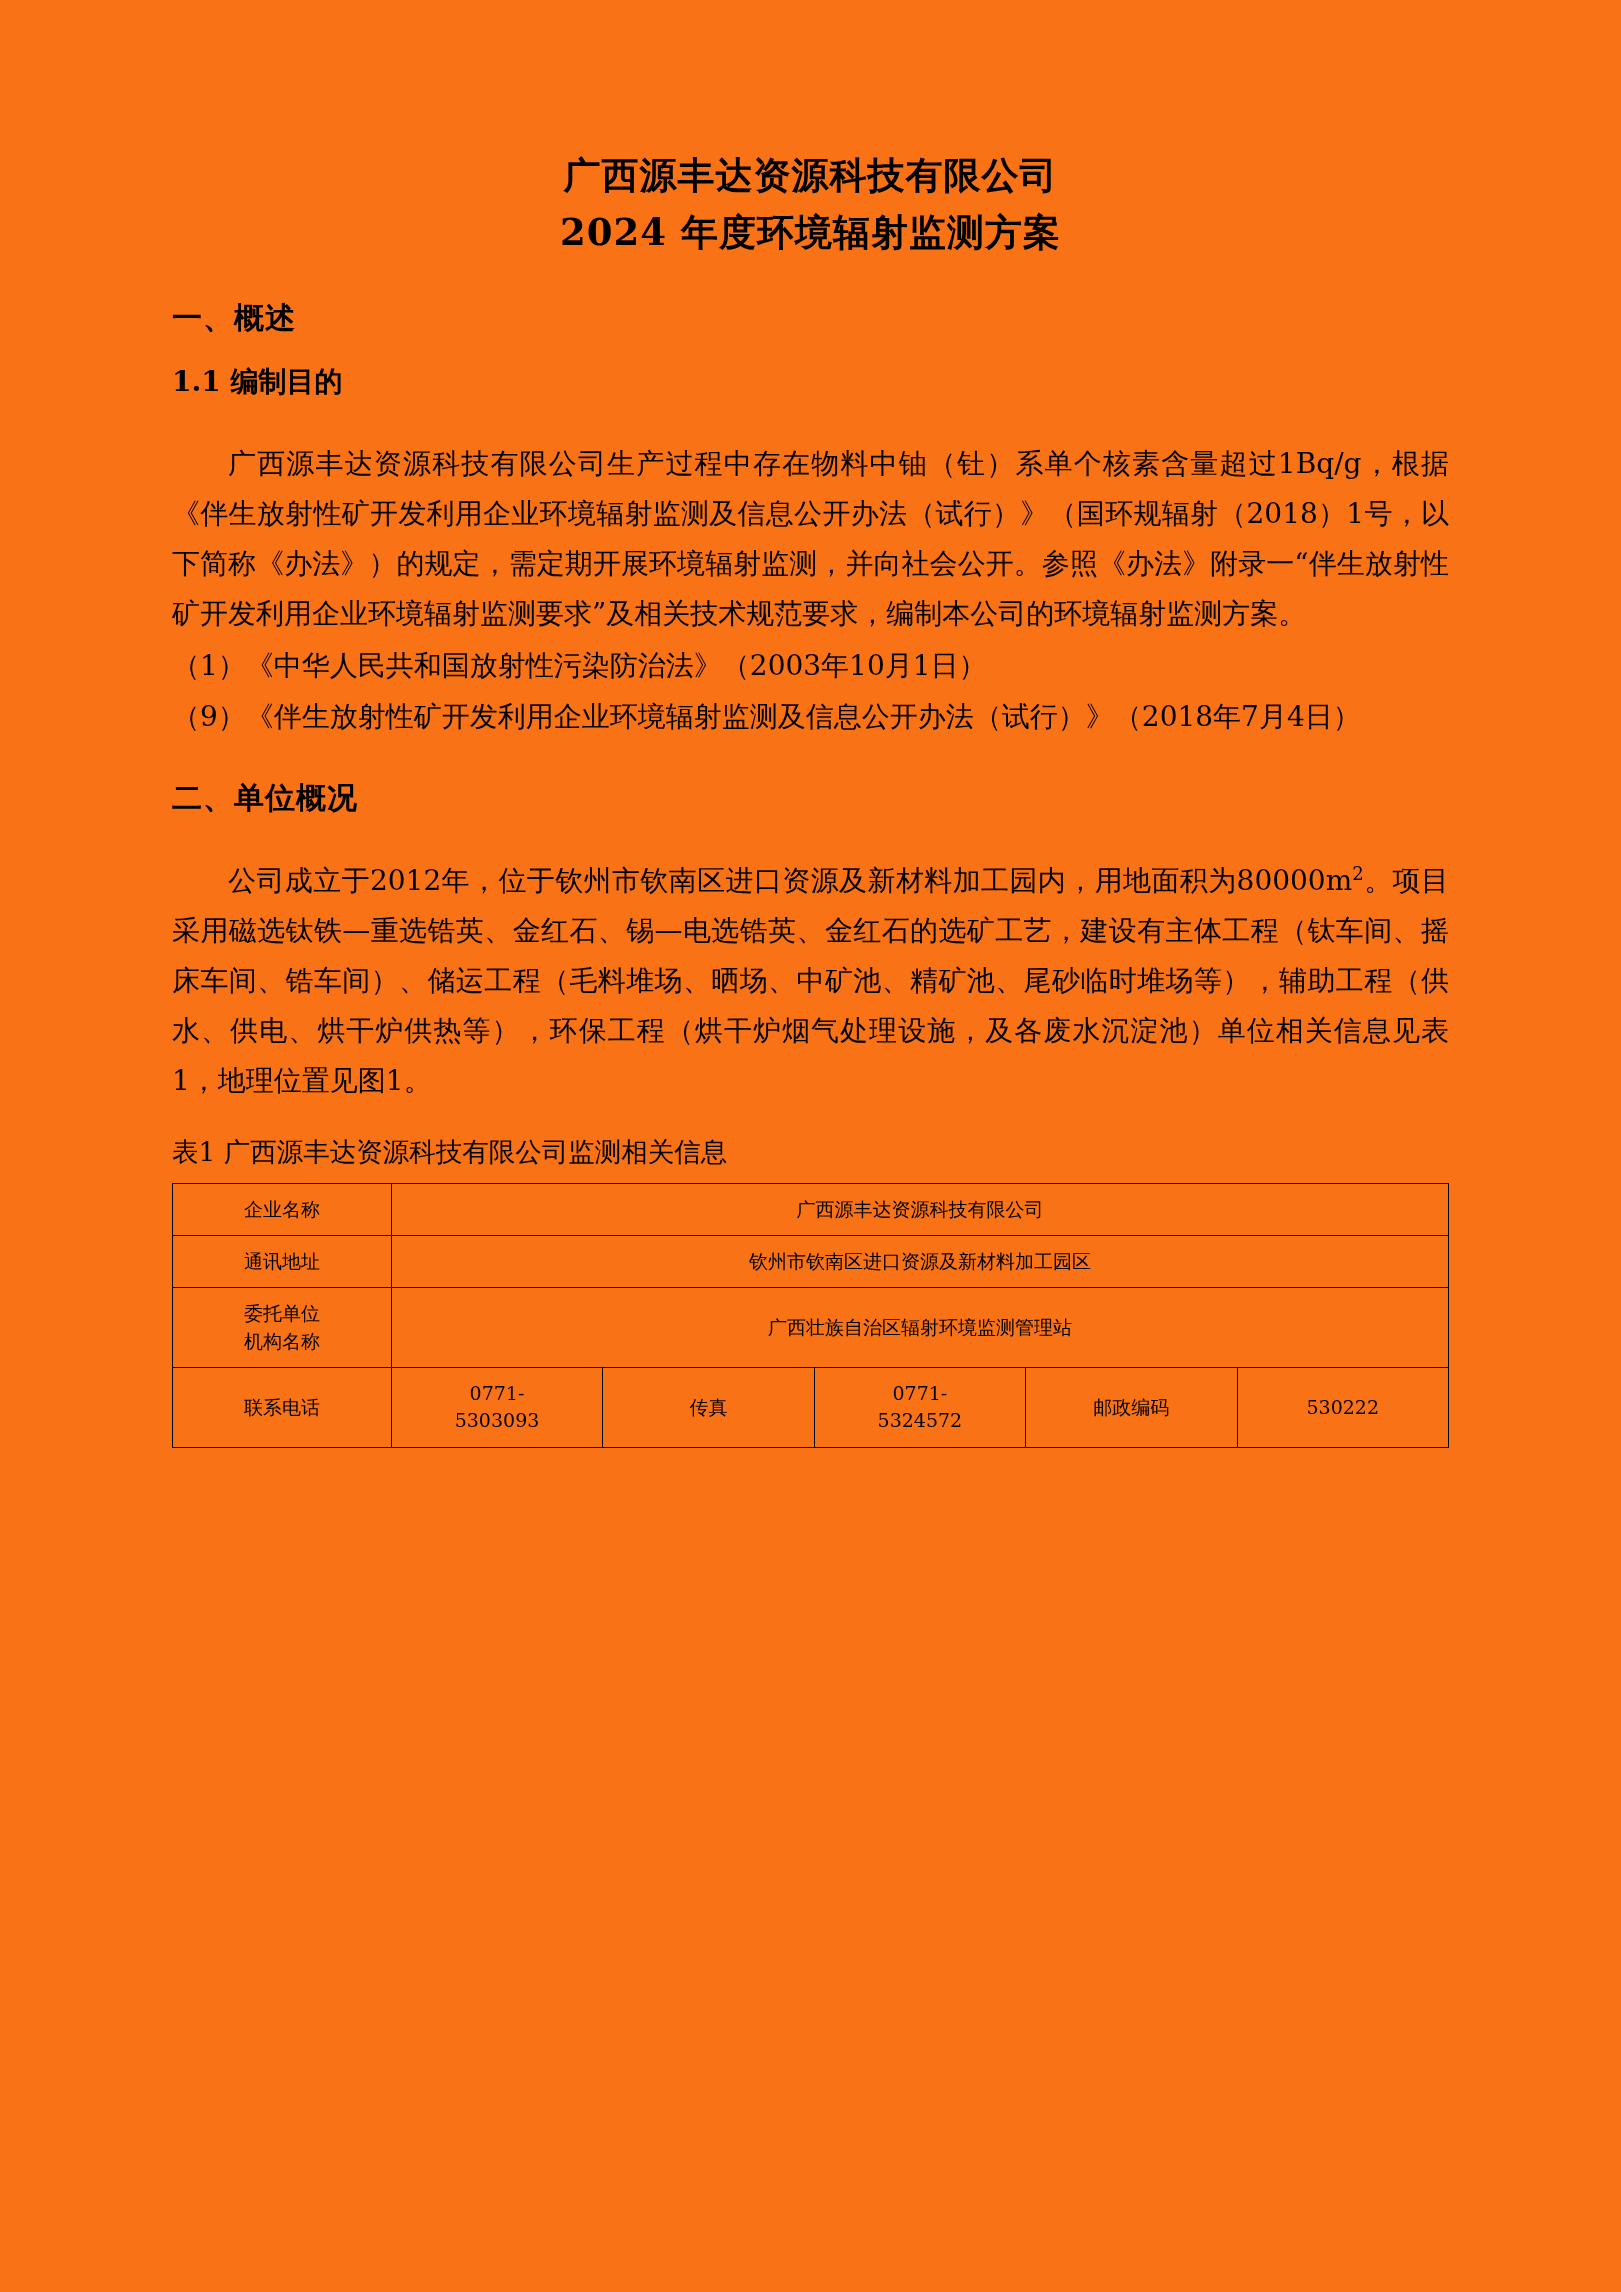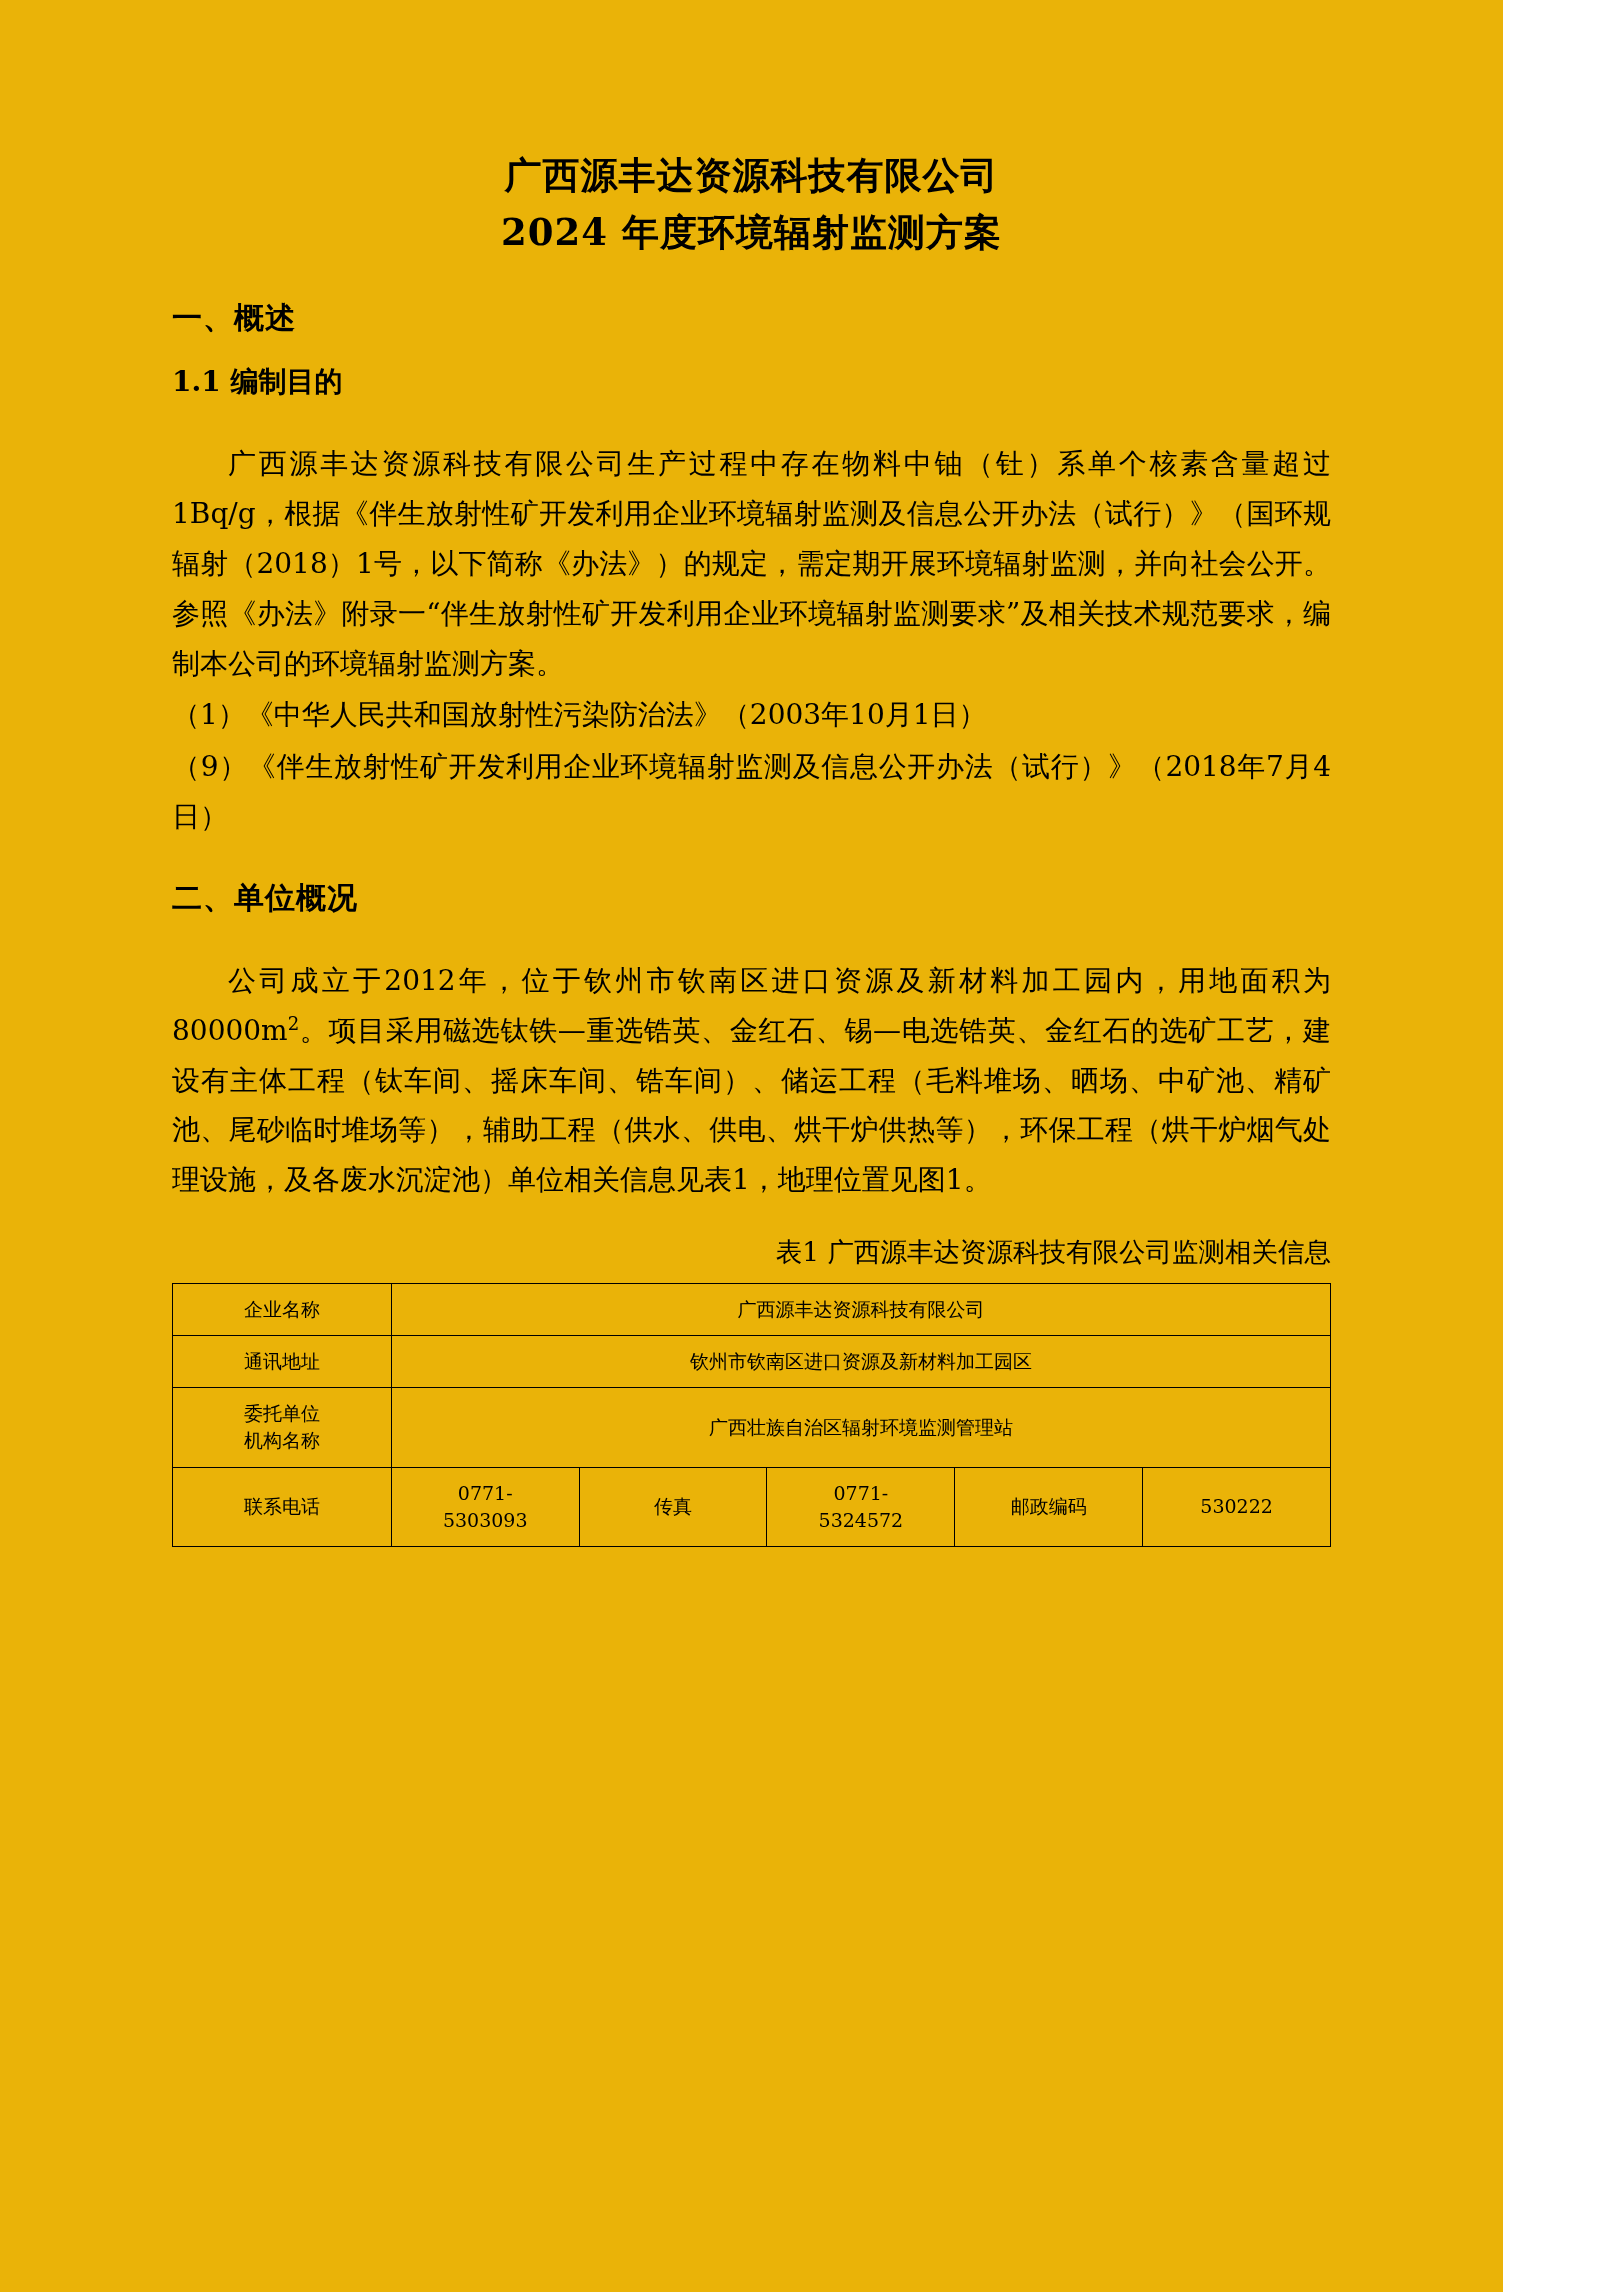--- a/index.html
+++ b/index.html
@@ -8,24 +8,24 @@
     background: #ffffff;
   }
   body {
     width: 1621px;
     height: 2293px;
     font-family: "DejaVu Serif", "Liberation Serif", serif;
     color: #000000;
   }
   .page {
     box-sizing: border-box;
-    width: 1503px;
+    width: 1621px;
     min-height: 2293px;
     padding: 147px 172px 118px 172px;
-    background: #eab308;
+    background: #f97316;
   }
   .doc-title {
     text-align: center;
     font-weight: bold;
     font-size: 37px;
     line-height: 1.55;
     letter-spacing: 1px;
   }
   .doc-title .line2 {
     display: block;
@@ -48,21 +48,21 @@
     line-height: 1.78;
     margin: 0 0 2px 0;
     text-align: justify;
     text-justify: inter-ideograph;
   }
   p.indent {
     text-indent: 2em;
     margin-top: 36px;
   }
   .tbl-caption {
-    text-align: right;
+    text-align: left;
     font-size: 26.5px;
     margin: 25.5px 0 9.8px 0;
     line-height: 1.6;
   }
   table.info-table {
     border-collapse: collapse;
     width: 100%;
     margin: 0 auto;
     table-layout: fixed;
   }

